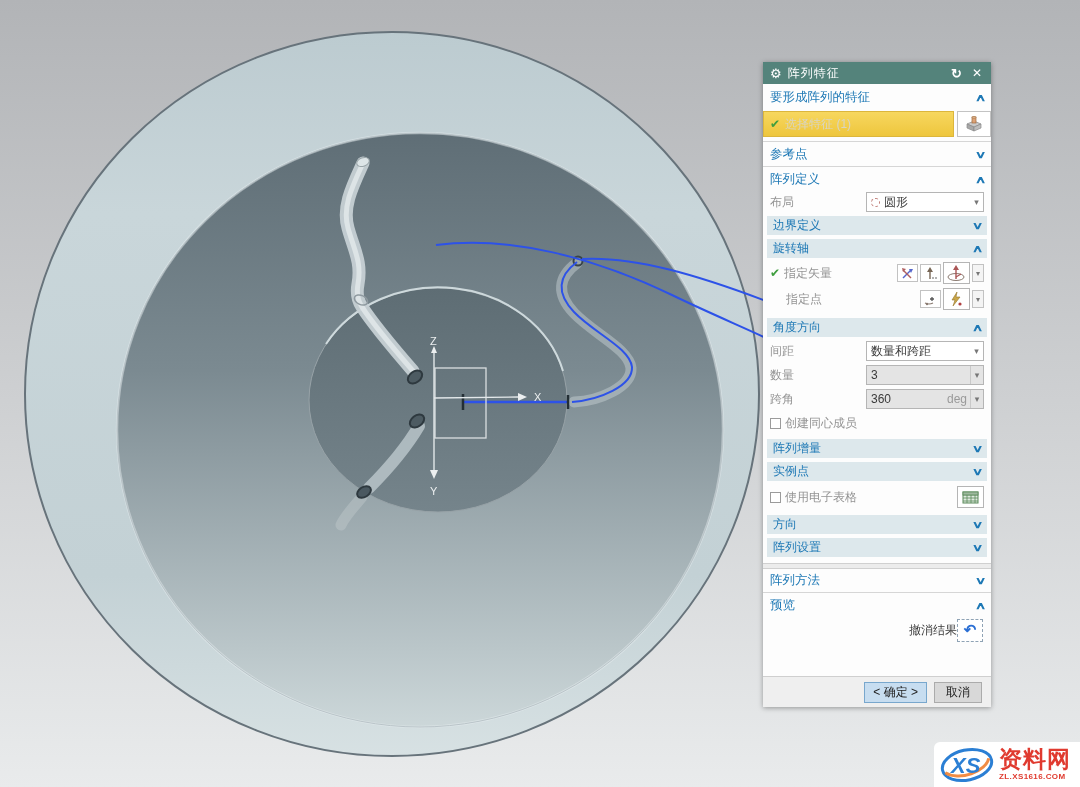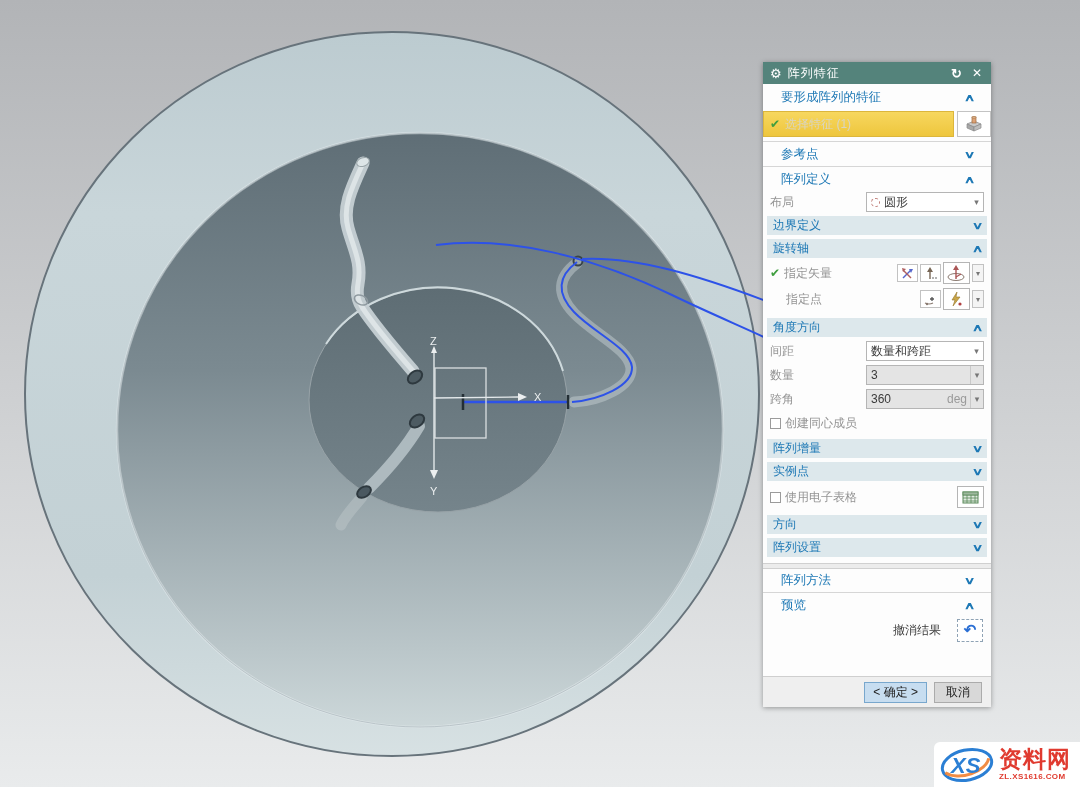--- a/index.html
+++ b/index.html
@@ -14,21 +14,21 @@
          background:#fdfdfd; box-shadow:0 1px 5px rgba(0,0,0,.35);
          display:flex; flex-direction:column; }
   .dlg-title { height:22px; background:#54837b; color:#fff; display:flex;
                align-items:center; gap:6px; padding:0 7px; flex:none; }
   .dlg-title .ttl { flex:1; font-size:12px; letter-spacing:1px; }
   .gear-ic::before  { content:"⚙"; font-size:13px; }
   .reset-ic::before { content:"↻"; font-size:13px; font-weight:bold; }
   .close-ic::before { content:"✕"; font-size:12px; }
   .tbtn { cursor:default; padding:0 2px; }
 
-  .sec-hdr { display:flex; align-items:center; height:22px; padding:0 18px;
+  .sec-hdr { display:flex; align-items:center; height:22px; padding:0 7px;
              color:#1d78b5; font-size:12.5px; flex:none; }
   .sec-hdr .htxt { flex:1; }
   .chev { color:#1d78b5; font-weight:bold; font-size:10px; transform:scaleX(1.6); }
   .chev-up::before   { content:"∧"; }
   .chev-down::before { content:"∨"; }
 
   .subbar { display:flex; align-items:center; height:19px; margin:2px 4px;
             padding:0 6px; background:#dde8ec; color:#1d78b5; flex:none; }
   .subbar .htxt { flex:1; }
 
@@ -62,21 +62,21 @@
   .ibtn { width:21px; height:18px; border:1px solid #c2c2c2; background:#fff;
           display:flex; align-items:center; justify-content:center; flex:none; }
   .ibtn.big { width:27px; height:22px; border-color:#b5b5b5; }
   .abtn { width:12px; height:18px; border:1px solid #c2c2c2; background:#f4f4f4;
           display:flex; align-items:center; justify-content:center; color:#777; flex:none; }
   .abtn::before { content:"▾"; font-size:8px; }
   .iconrow-right { margin-left:auto; display:flex; align-items:center; gap:2px; }
 
   .cb { width:11px; height:11px; border:1px solid #9b9b9b; background:#fff; flex:none; }
 
-  .undo-row { display:flex; align-items:center; justify-content:flex-end; gap:16px;
+  .undo-row { display:flex; align-items:center; justify-content:flex-end; gap:0;
               padding:2px 8px; height:28px; flex:none; }
   .undo-lbl { color:#3c3c3c; }
   .undo-btn { width:26px; height:23px; border:1px dashed #8fa3b5; background:#fff;
               display:flex; align-items:center; justify-content:center; }
   .undo-ic::before { content:"↶"; color:#2b6fd4; font-weight:bold; font-size:15px; }
 
   .flex1 { flex:1; }
   .footer { height:31px; background:#efefef; border-top:1px solid #cfcfcf;
             display:flex; align-items:center; justify-content:flex-end; gap:7px;
             padding:0 9px; flex:none; }

